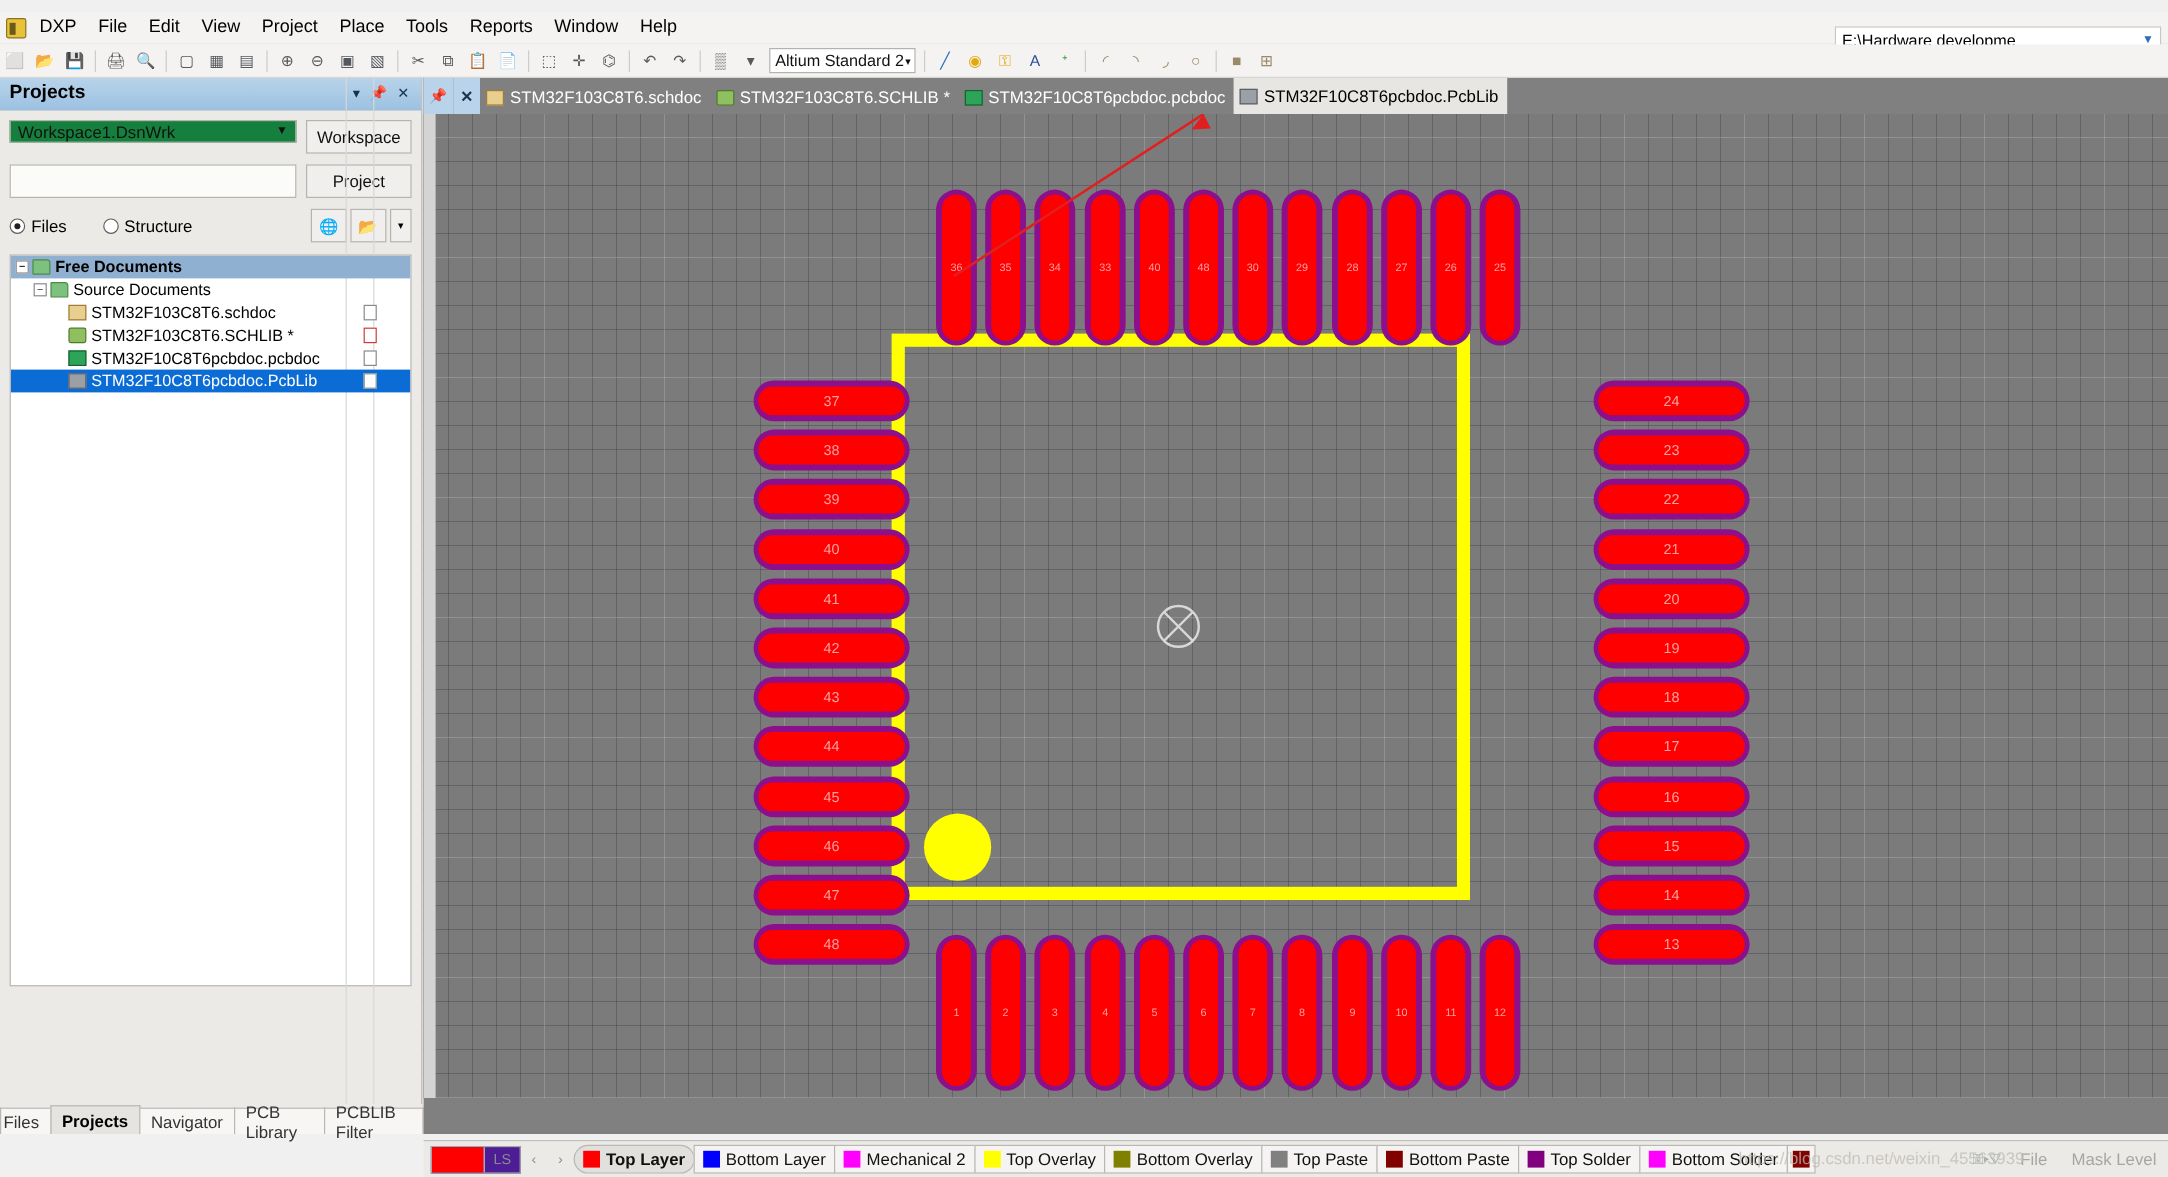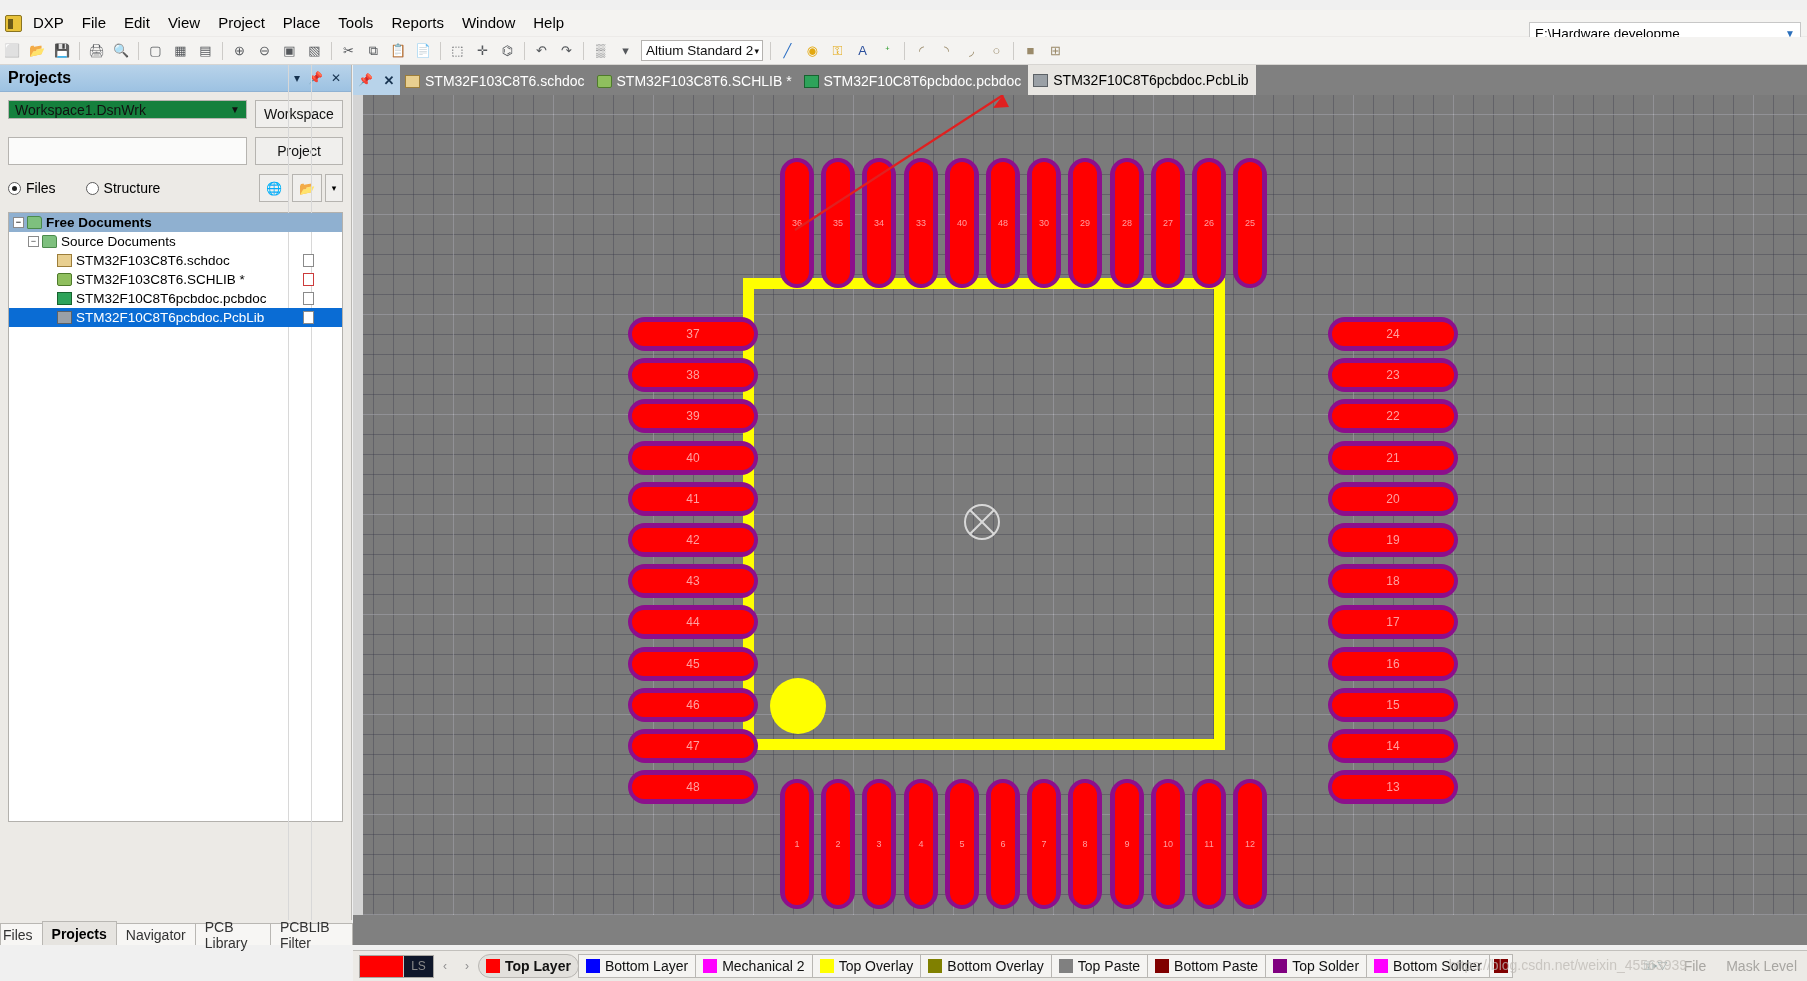--- a/index.html
+++ b/index.html
@@ -243,21 +243,21 @@
   .arrow-svg { position: absolute; left: 0; top: 0; pointer-events: none; }
 
   
   .layerbar {
     position: absolute; left: 353px; bottom: 0; width: 1454px; height: 31px;
     background: #eceae6; display: flex; align-items: center;
     border-top: 1px solid #c2c0bc;
   }
   .lb-swatch-box {
     display: flex; align-items: center; margin-left: 6px;
-    border: 1px solid #a8a6a2; height: 23px; background: #0f172a;
+    border: 1px solid #a8a6a2; height: 23px; background: #4c1d95;
   }
   .lb-swatch { width: 43px; height: 21px; }
   .lb-ls {
     width: 30px; height: 21px; display: flex; align-items: center;
     justify-content: center; font-size: 12px; color: #8a8a8a;
     border-left: 1px solid #c8c6c2;
   }
   .lb-nav {
     width: 22px; height: 23px; display: flex; align-items: center;
     justify-content: center; font-size: 12px; color: #8f8f8f;

